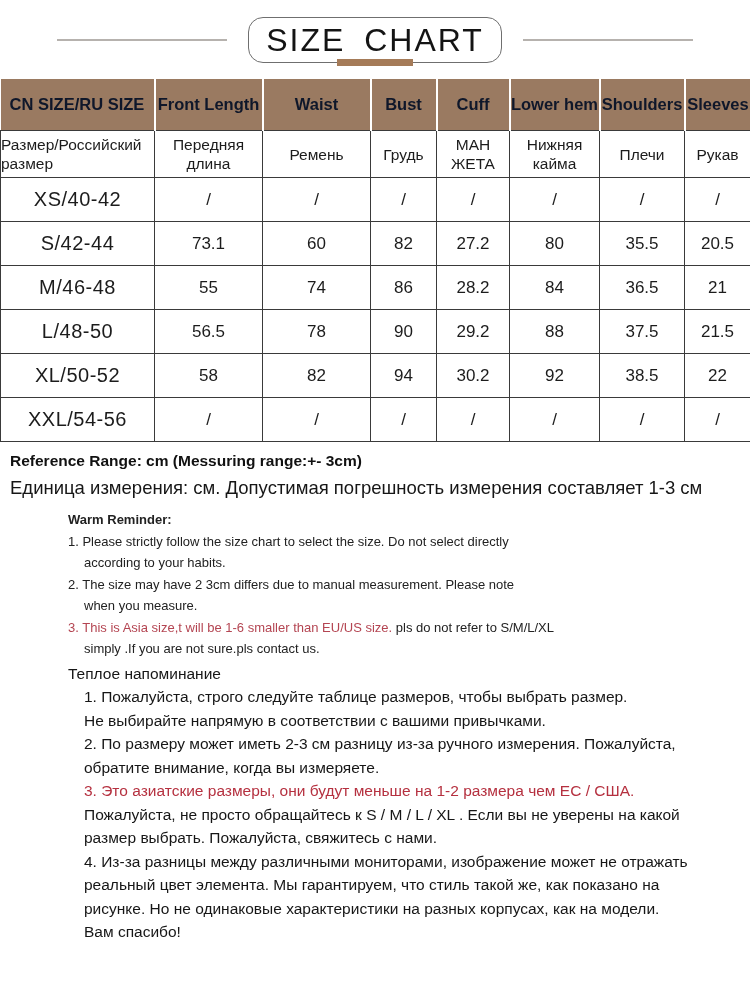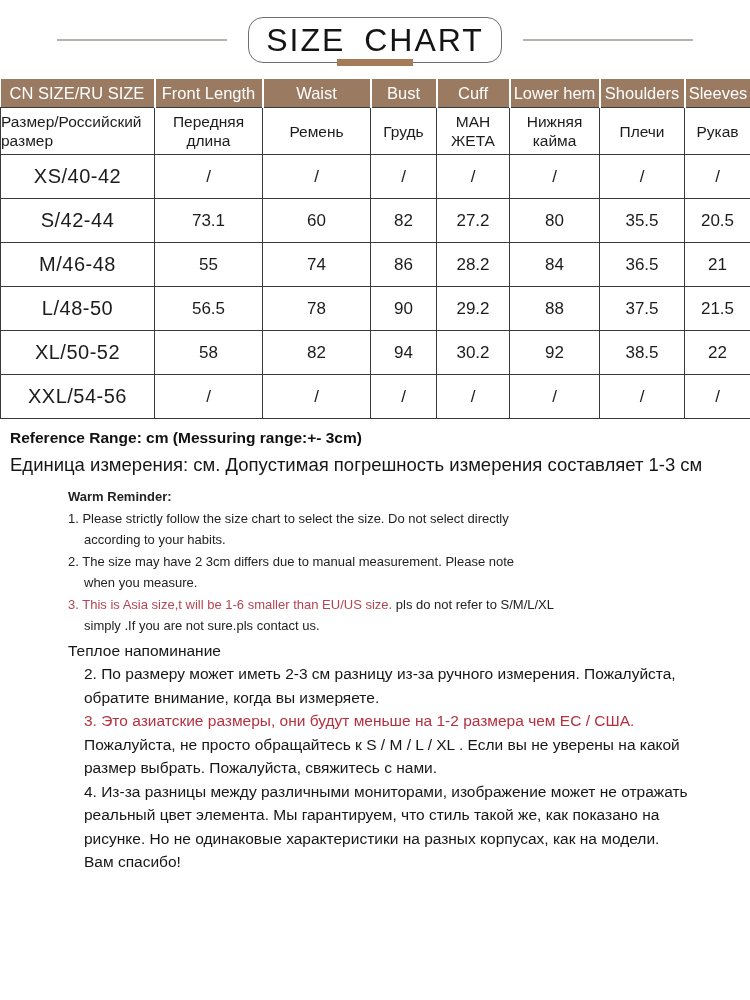--- a/index.html
+++ b/index.html
@@ -17,22 +17,22 @@
   }
   .title-text{font-size:32px;letter-spacing:2px;word-spacing:8px;color:#141414;}
   .title-underline{
     position:absolute;left:50%;bottom:-4px;transform:translateX(-50%);
     width:76px;height:7px;background:#a57b58;
   }
   
   table{border-collapse:collapse;table-layout:fixed;width:750px;margin-top:15px;}
   th,td{padding:0;text-align:center;vertical-align:middle;}
   thead th{
-    height:28px;background:#9a7a61;color:#ffffff;
-    font-size:16.5px;font-weight:normal;
+    height:51px;background:#9a7a61;color:#0f172a;
+    font-size:16.5px;font-weight:bold;
     border-right:2px solid #ffffff;border-bottom:1.5px solid #3a3a3a;
   }
   thead th:last-child{border-right:none;}
   tbody td{border:1.5px solid #3a3a3a;}
   tr.ru-header{height:47px;}
   tr.ru-header td{font-size:15.5px;line-height:19px;white-space:pre-line;}
   tr.ru-header td.first{text-align:left;padding-right:4px;}
   tr.size-row{height:44px;}
   td.size-cell{font-size:20px;letter-spacing:0.5px;}
   td.value-cell{font-size:17px;}
@@ -165,20 +165,22 @@
   <div class="en-item">1. Please strictly follow the size chart to select the size. Do not select directly
 according to your habits.</div>
   <div class="en-item">2. The size may have 2 3cm differs due to manual measurement. Please note
 when you measure.</div>
   <div class="en-item"><span class="en-red">3. This is Asia size,t will be 1-6 smaller than EU/US size.</span><span> pls do not refer to S/M/L/XL
 simply .If you are not sure.pls contact us.</span></div>
 </div>
 
 <div class="ru-block">
   <div class="ru-title">Теплое напоминание</div>
+  <div class="ru-item">1. Пожалуйста, строго следуйте таблице размеров, чтобы выбрать размер.
+Не выбирайте напрямую в соответствии с вашими привычками.</div>
   <div class="ru-item">2. По размеру может иметь 2-3 см разницу из-за ручного измерения. Пожалуйста,
 обратите внимание, когда вы измеряете.</div>
   <div class="ru-item"><span class="ru-red">3. Это азиатские размеры, они будут меньше на 1-2 размера чем ЕС / США.</span><span>
 Пожалуйста, не просто обращайтесь к S / M / L / XL . Если вы не уверены на какой
 размер выбрать. Пожалуйста, свяжитесь с нами.</span></div>
   <div class="ru-item">4. Из-за разницы между различными мониторами, изображение может не отражать
 реальный цвет элемента. Мы гарантируем, что стиль такой же, как показано на
 рисунке. Но не одинаковые характеристики на разных корпусах, как на модели.
 Вам спасибо!</div>
 </div>

